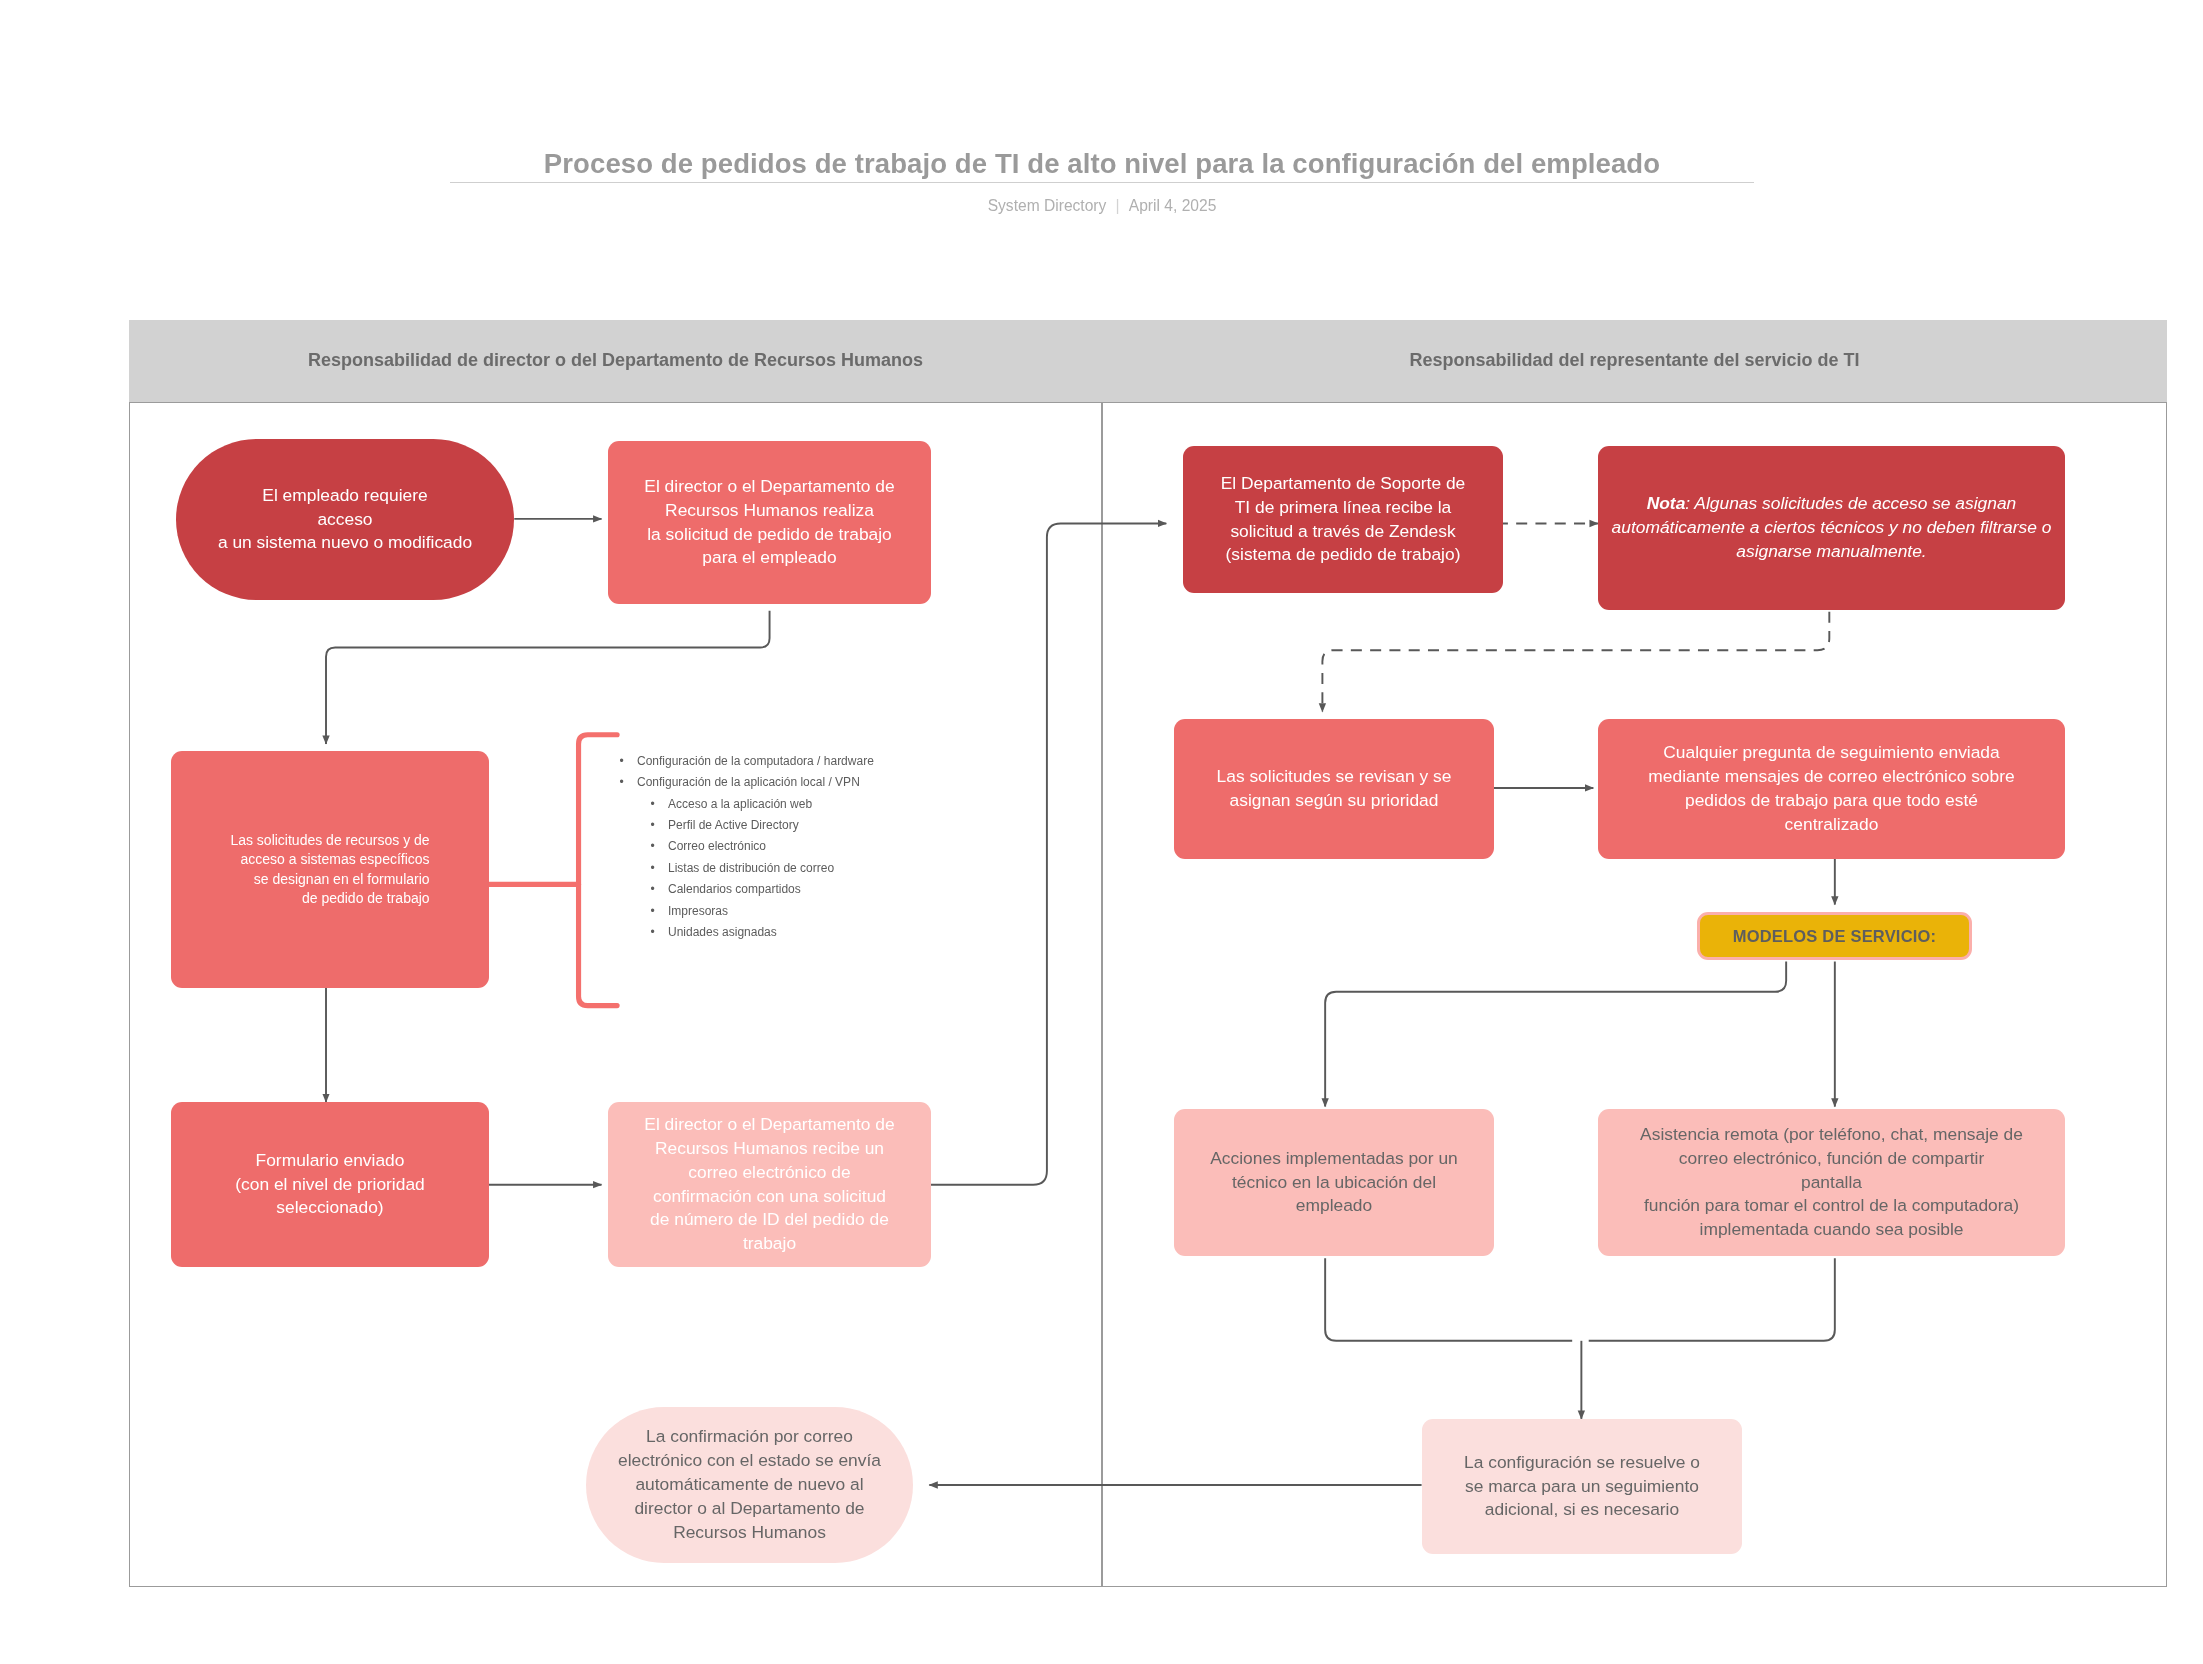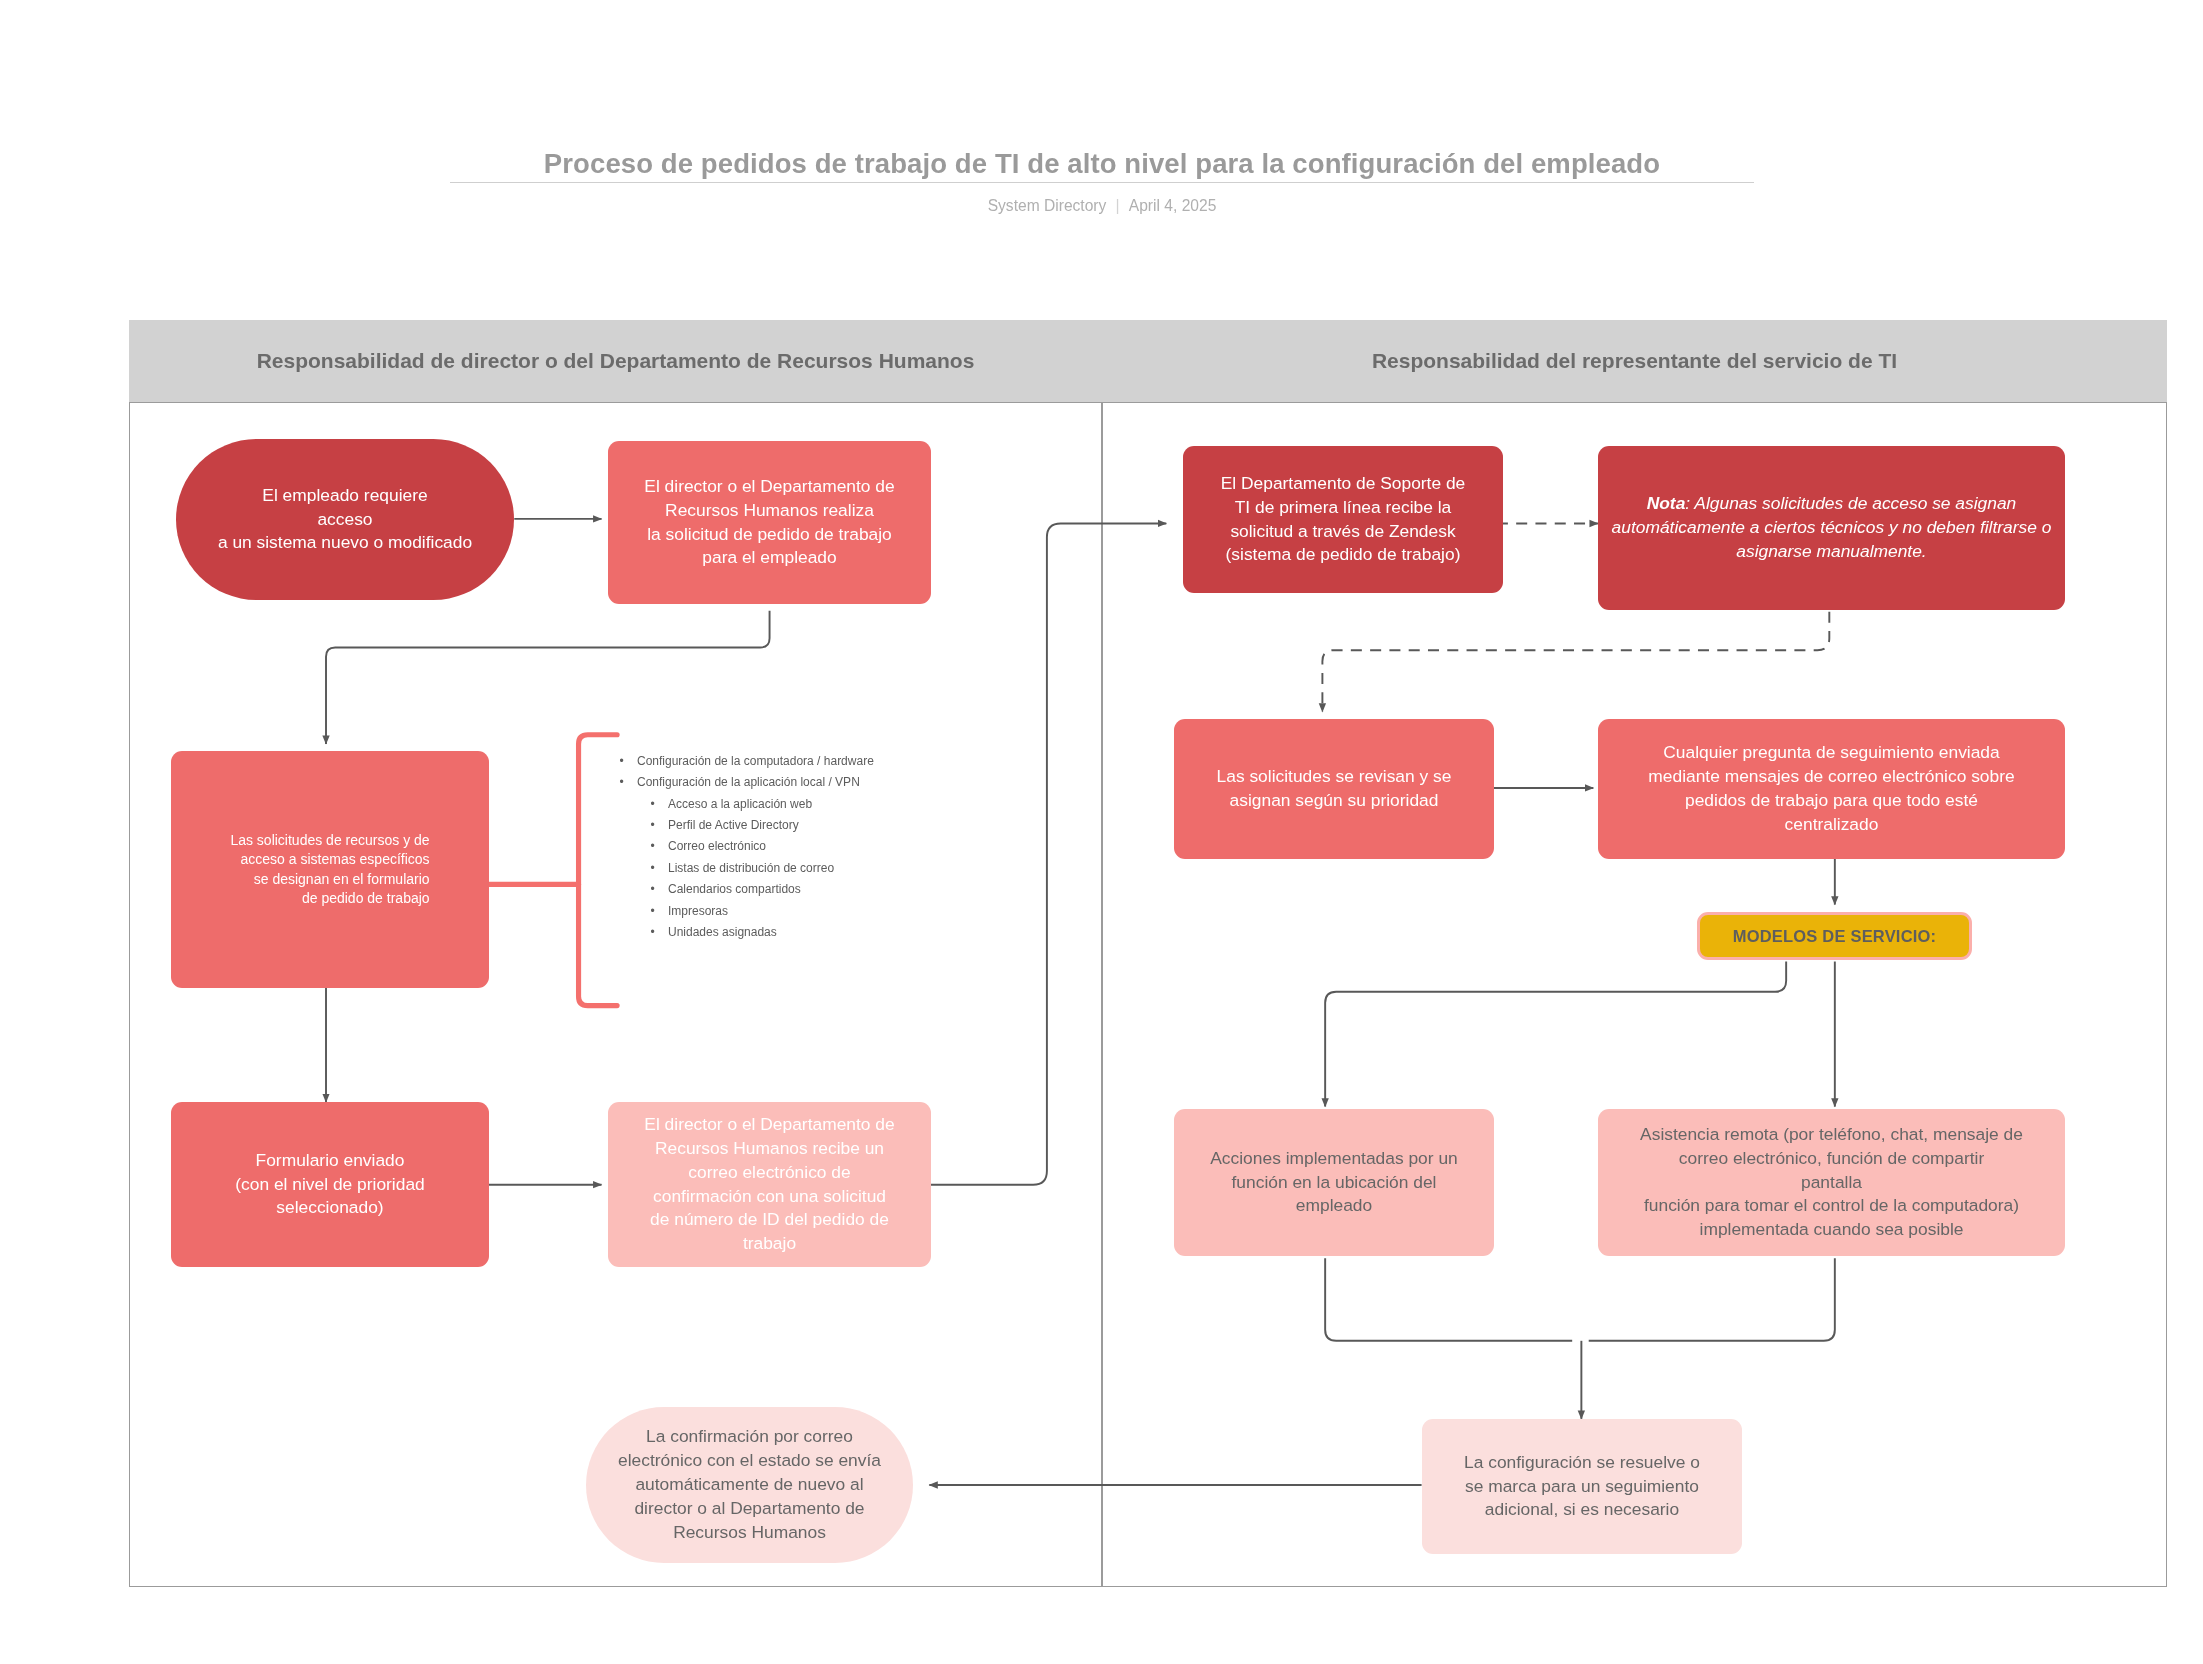--- a/index.html
+++ b/index.html
@@ -25,21 +25,21 @@
     text-align:center;font-size:15.6px;color:#b0b0b0;line-height:1.4;
   }
   #doc-sub .sep{display:inline-block;padding:0 9.2px;color:#d3d3d3;}
 
   
   .lane{position:absolute;border:0.9px solid #9b9b9b;background:#ffffff;box-sizing:border-box;}
   .lane-head{
     position:absolute;box-sizing:border-box;background:#d2d2d2;
     border-bottom:0.9px solid #9b9b9b;
     display:flex;align-items:center;justify-content:center;
-    text-align:left;font-size:21px;font-weight:bold;color:#6b6b6b;
+    text-align:left;font-size:18px;font-weight:bold;color:#6b6b6b;
     line-height:1.28;padding:0 24px;
   }
 
   
   .node{
     position:absolute;box-sizing:border-box;
     display:flex;align-items:center;justify-content:center;
     text-align:center;line-height:1.37;
     border-radius:11px;
     padding:7.3px 11px;
@@ -191,21 +191,21 @@
   <div class="node n-mid" style="left:1598px;top:719px;width:467px;height:140px;font-size:17.4px;white-space:pre-line;">Cualquier pregunta de seguimiento enviada
 mediante mensajes de correo electrónico sobre
 pedidos de trabajo para que todo esté
 centralizado</div>
 
   <div id="models">
     <span>MODELOS DE SERVICIO:</span>
   </div>
 
   <div class="node n-light" style="left:1174px;top:1109px;width:320px;height:147px;font-size:17.4px;white-space:pre-line;">Acciones implementadas por un
-función en la ubicación del
+técnico en la ubicación del
 empleado</div>
 
   <div class="node n-light" style="left:1598px;top:1109px;width:467px;height:147px;font-size:17.4px;white-space:pre-line;">Asistencia remota (por teléfono, chat, mensaje de
 correo electrónico, función de compartir
 pantalla
 función para tomar el control de la computadora)
 implementada cuando sea posible</div>
 
   <div class="node n-pale" style="left:1422px;top:1419px;width:320px;height:135px;font-size:17.4px;white-space:pre-line;">La configuración se resuelve o
 se marca para un seguimiento

